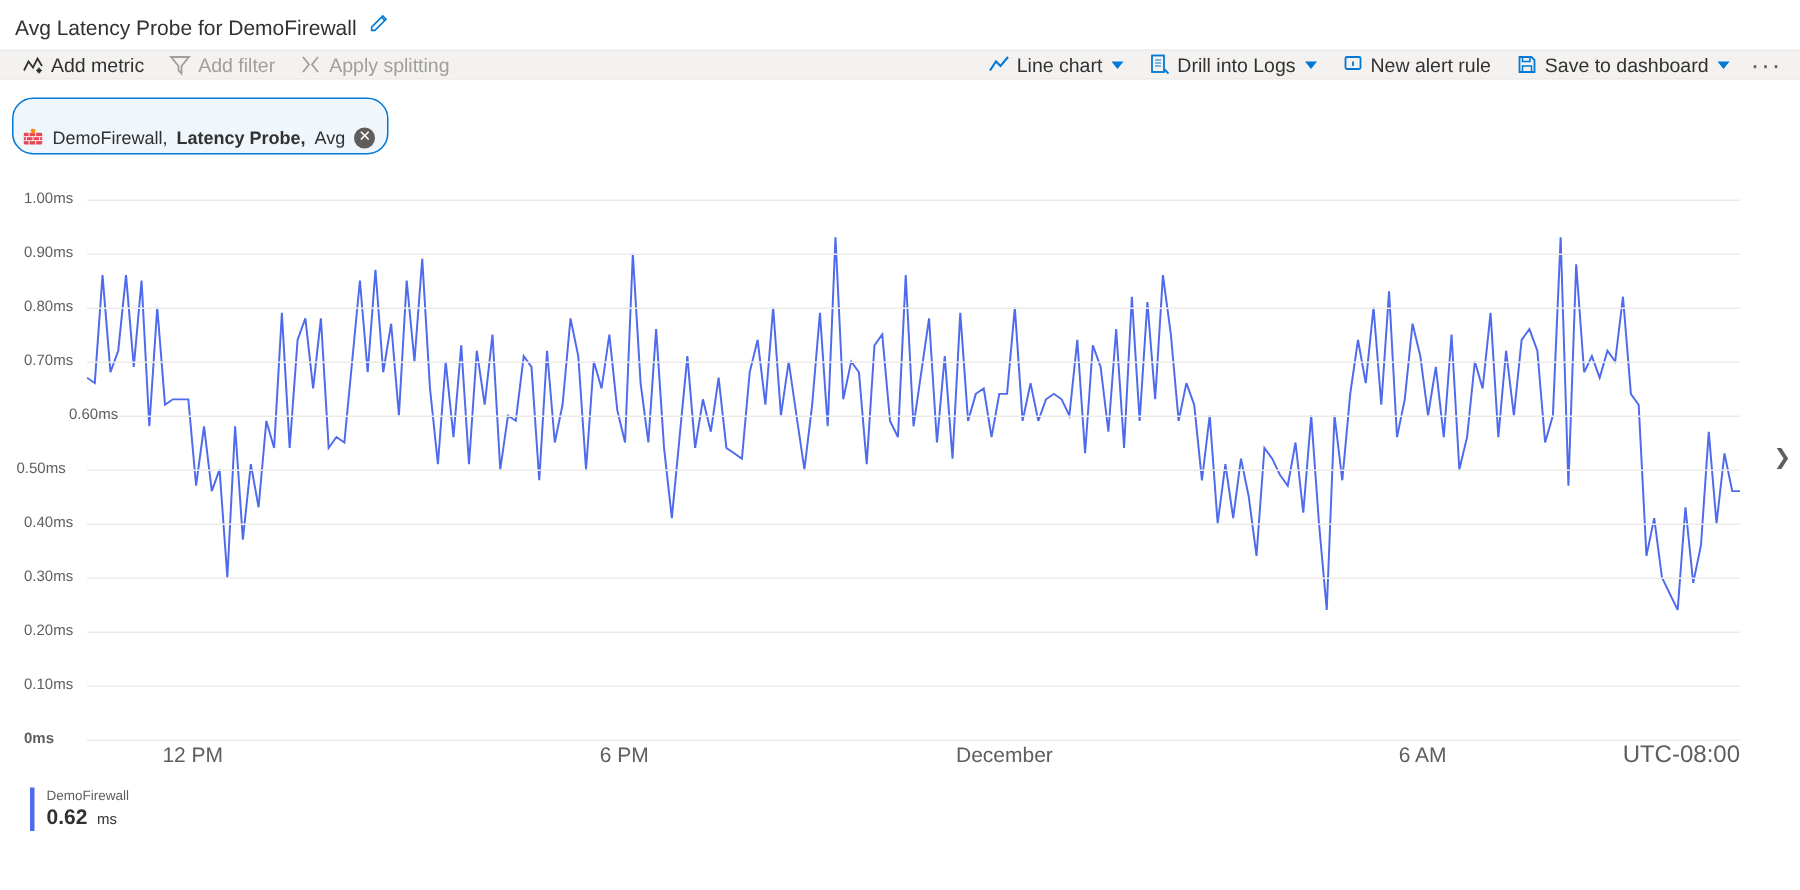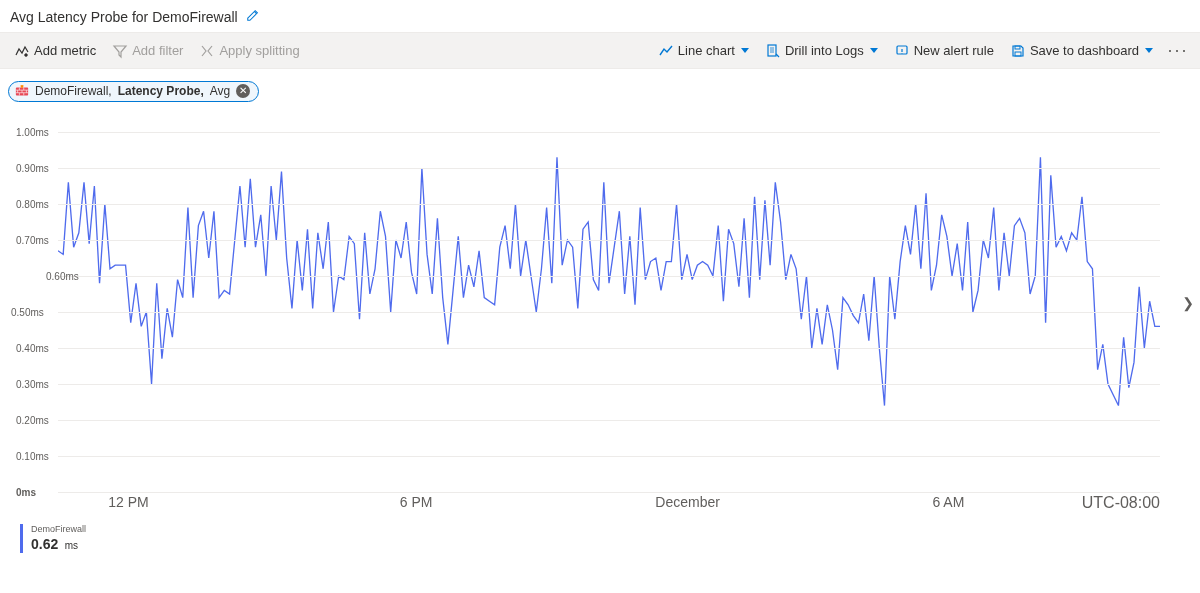--- a/index.html
+++ b/index.html
@@ -1,28 +1,28 @@
 <!DOCTYPE html>
 <html><head>
 <meta charset="utf-8">
 <style>
 * { margin: 0; padding: 0; box-sizing: border-box; }
 body { font-family: "Segoe UI", Arial, sans-serif; background: #fff; color: #323130; width: 1200px; }
 .header { padding: 8px 10px 6px 10px; display: flex; align-items: center; gap: 8px; }
 .header-title { font-size: 14px; font-weight: 400; }
 .edit-icon { color: #0078d4; cursor: pointer; }
-.toolbar { background: #f3f2f1; border-top: 1px solid #edebe9; border-bottom: 1px solid #edebe9; padding: 4px 8px; display: flex; align-items: center; height: 37px; }
+.toolbar { background: #f3f2f1; border-top: 1px solid #edebe9; border-bottom: 1px solid #edebe9; padding: 4px 8px; display: flex; align-items: center; height: 20px; }
 .toolbar-left { display: flex; align-items: center; gap: 4px; }
 .toolbar-right { margin-left: auto; display: flex; align-items: center; gap: 4px; }
 .tb-item { display: inline-flex; align-items: center; gap: 4px; padding: 4px 6px; font-size: 13px; color: #323130; cursor: pointer; border-radius: 2px; }
 .tb-item.disabled { color: #a19f9d; cursor: default; }
 .tb-item svg { width: 16px; height: 16px; }
 .chev-down { display:inline-block; width:0; height:0; border-left:4px solid transparent; border-right:4px solid transparent; border-top:5px solid #0078d4; margin-left:2px;}
 .pill-row { padding: 12px 8px; display: flex; align-items: center; }
-.metric-pill { display: inline-flex; align-items: center; gap: 6px; border: 1px solid #0078d4; border-radius: 14px; padding: 2px 8px 3px 6px; font-size: 12px; background: #eff6fc; }
+.metric-pill { display: inline-flex; align-items: center; gap: 6px; border: 1px solid #0078d4; border-radius: 14px; padding: 19px 8px 3px 6px; font-size: 12px; background: #eff6fc; }
 .pill-remove { background: #605e5c; color: #fff; border-radius: 50%; width: 14px; height: 14px; display: inline-flex; align-items: center; justify-content: center; font-size: 10px; line-height: 1; cursor: pointer; }
 .firewall-icon { width: 14px; height: 14px; }
 .chart-wrap { position: relative; padding: 18px 40px 0 58px; }
 .plot-area { position: relative; height: 360px; }
 .gridline { position: absolute; height: 1px; background: #edebe9; left: 0; right: 0; }
 .ylabel { position: absolute; font-size: 10px; color: #605e5c; transform: translateY(-50%); }
 .xlabels { position: relative; height: 18px; margin-left: 58px; margin-right: 40px; }
 .xlabel { position: absolute; font-size: 14px; color: #605e5c; top: 2px; transform: translateX(-50%); }
 .tz-label { position: absolute; right: 0; font-size: 16px; color: #605e5c; top: 2px; }
 .next-arrow { position: absolute; right: 6px; top: 50%; transform: translateY(-50%); color: #605e5c; font-size: 14px; cursor: pointer; }
@@ -150,21 +150,21 @@
     <div class="ylabel" style="top: 198px; left: 11px;">0.50ms</div>
     <div class="ylabel" style="top: 162px; left: 16px; padding-left: 30px;">0.60ms</div>
     <div class="ylabel" style="top: 126px; left: 16px;">0.70ms</div>
     <div class="ylabel" style="top: 90px; left: 16px;">0.80ms</div>
     <div class="ylabel" style="top: 54px; left: 16px;">0.90ms</div>
     <div class="ylabel" style="top: 18px; left: 16px;">1.00ms</div>
   </div>
 <div class="xlabels" id="xlabels-slot">
     <div class="xlabel" style="left: 6.4%;">12 PM</div>
     <div class="xlabel" style="left: 32.5%;">6 PM</div>
-    <div class="xlabel" style="left: 55.5%; margin-left: 18px;">December</div>
+    <div class="xlabel" style="left: 55.5%;">December</div>
     <div class="xlabel" style="left: 80.8%;">6 AM</div>
     <div class="tz-label">UTC-08:00</div>
   </div>
 
 <div class="legend-area">
   <div class="legend-block">
     <div class="legend-sub">DemoFirewall</div>
     <div>
       <span class="legend-val">0.62</span>
       <span class="legend-unit">ms</span>

